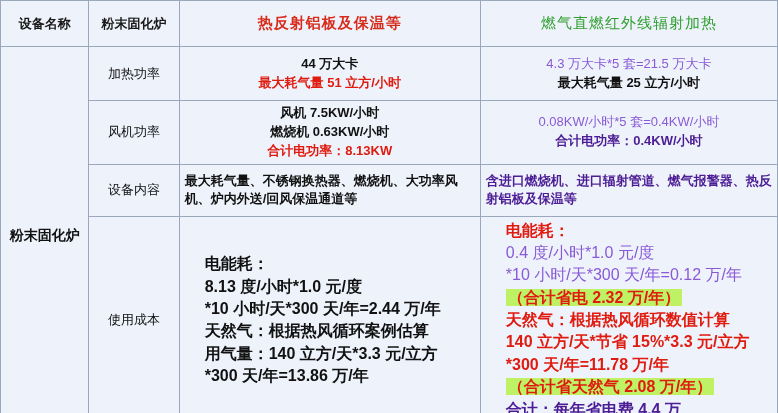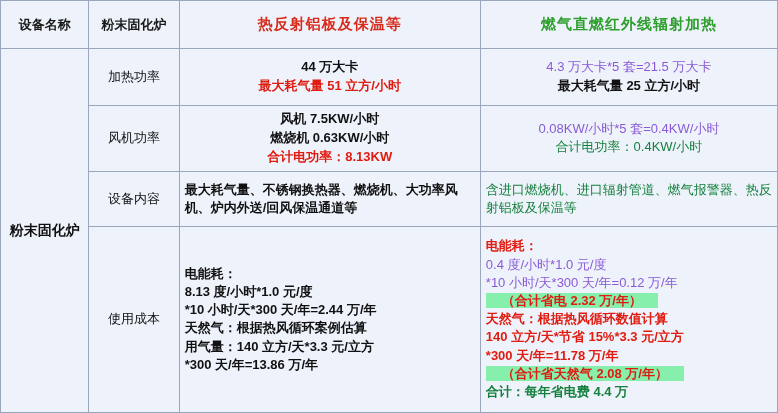--- a/index.html
+++ b/index.html
@@ -6,33 +6,33 @@
   body{width:778px;height:413px;overflow:hidden;font-family:"Liberation Sans","DejaVu Sans",sans-serif;}
   .sheet{width:778px;height:413px;position:relative;}
   table.grid{border-collapse:collapse;width:778px;height:413px;table-layout:fixed;background:#eef3fb;}
   table.grid td{border:1px solid #9aa7bd;vertical-align:middle;padding:3px 5px;background:#eef3fb;}
   .c-label{width:88px;text-align:center;}
   .c-param{width:90px;text-align:center;}
   .c-trad{width:300px;}
   .c-gas{width:296px;}
   .hdr{font-weight:bold;font-size:13px;color:#1a1a1a;text-align:center;}
   .hdr-red{font-weight:bold;font-size:15px;color:#d92b1c;text-align:center;letter-spacing:1px;}
-  .hdr-green{font-weight:bold;font-size:15px;color:#2f9e2f;text-align:center;letter-spacing:1px;margin-left:16px;}
+  .hdr-green{font-weight:normal;font-size:15px;color:#2f9e2f;text-align:center;letter-spacing:1px;margin-left:16px;}
   .rowlabel{font-weight:bold;font-size:14px;color:#111;text-align:center;line-height:1.3;}
   .param{font-weight:normal;font-size:13px;color:#111;text-align:center;}
   .cellc{text-align:center;}
   .b{font-weight:bold;}
   .blk{color:#111;}
   .red{color:#e01b10;}
-  .grn{color:#15803d;}
+  .grn{color:#4c1d95;font-weight:bold;}
   .pur{color:#8a5ad6;}
   .line{font-size:13px;line-height:1.45;}
   .line-c{font-size:13px;line-height:1.45;text-align:center;}
-  .small{font-size:13px;line-height:1.4;}
-  .hl{background:#86efac;padding:0 16px;}
+  .small{font-size:16px;line-height:1.4;margin-left:20px;}
+  .hl{background:#bef264;padding:0 2px;}
   .tight{line-height:1.35;}
   .costcell{padding:4px 6px;}
 </style>
 </head>
 <body>
 
 <div class="sheet">
   <table class="grid">
     <colgroup>
       <col class="c-label">

